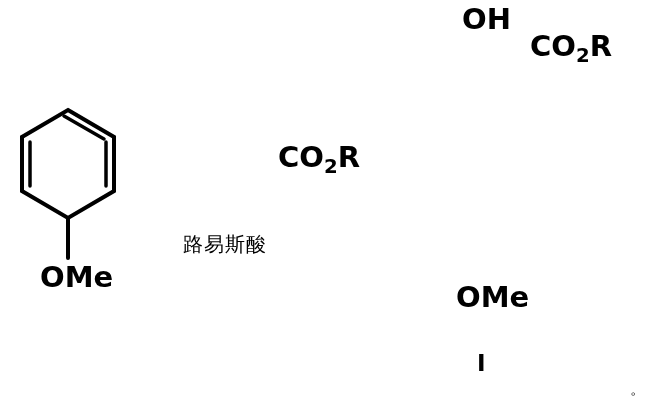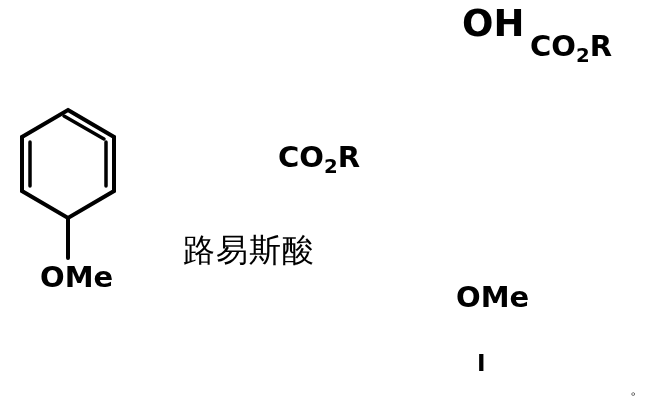--- a/index.html
+++ b/index.html
@@ -23,21 +23,21 @@
     height: 409px;
   }
   .lbl {
     position: absolute;
     white-space: nowrap;
     line-height: 1;
   }
   
   .cond {
     font-family: "DejaVu Sans", sans-serif;
-    font-size: 32px;
+    font-size: 20px;
     letter-spacing: 1px;
   }
   .atomlbl {
     font-family: "DejaVu Sans", sans-serif;
     font-weight: 600;
   }
   .sub {
     font-size: 0.68em;
     vertical-align: -0.28em;
   }
@@ -118,21 +118,21 @@
 
 <div class="lbl atomlbl" style="left:40px; top:263px; font-size:29px;">OMe</div>
 
 
 <div class="lbl atomlbl" style="left:278px; top:143px; font-size:29px;"><span>CO</span><span class="sub">2</span><span>R</span></div>
 
 
 <div class="lbl cond" style="left:183px; top:234px;">路易斯酸</div>
 
 
-<div class="lbl atomlbl" style="left:462px; top:5px; font-size:37px;">OH</div>
+<div class="lbl atomlbl" style="left:462px; top:5px; font-size:29px;">OH</div>
 
 
 <div class="lbl atomlbl" style="left:530px; top:32px; font-size:29px;"><span>CO</span><span class="sub">2</span><span>R</span></div>
 
 
 <div class="lbl atomlbl" style="left:456px; top:283px; font-size:29px;">OMe</div>
 
 
 <div class="lbl compound-id" style="left:477px; top:352px;">I</div>
 

